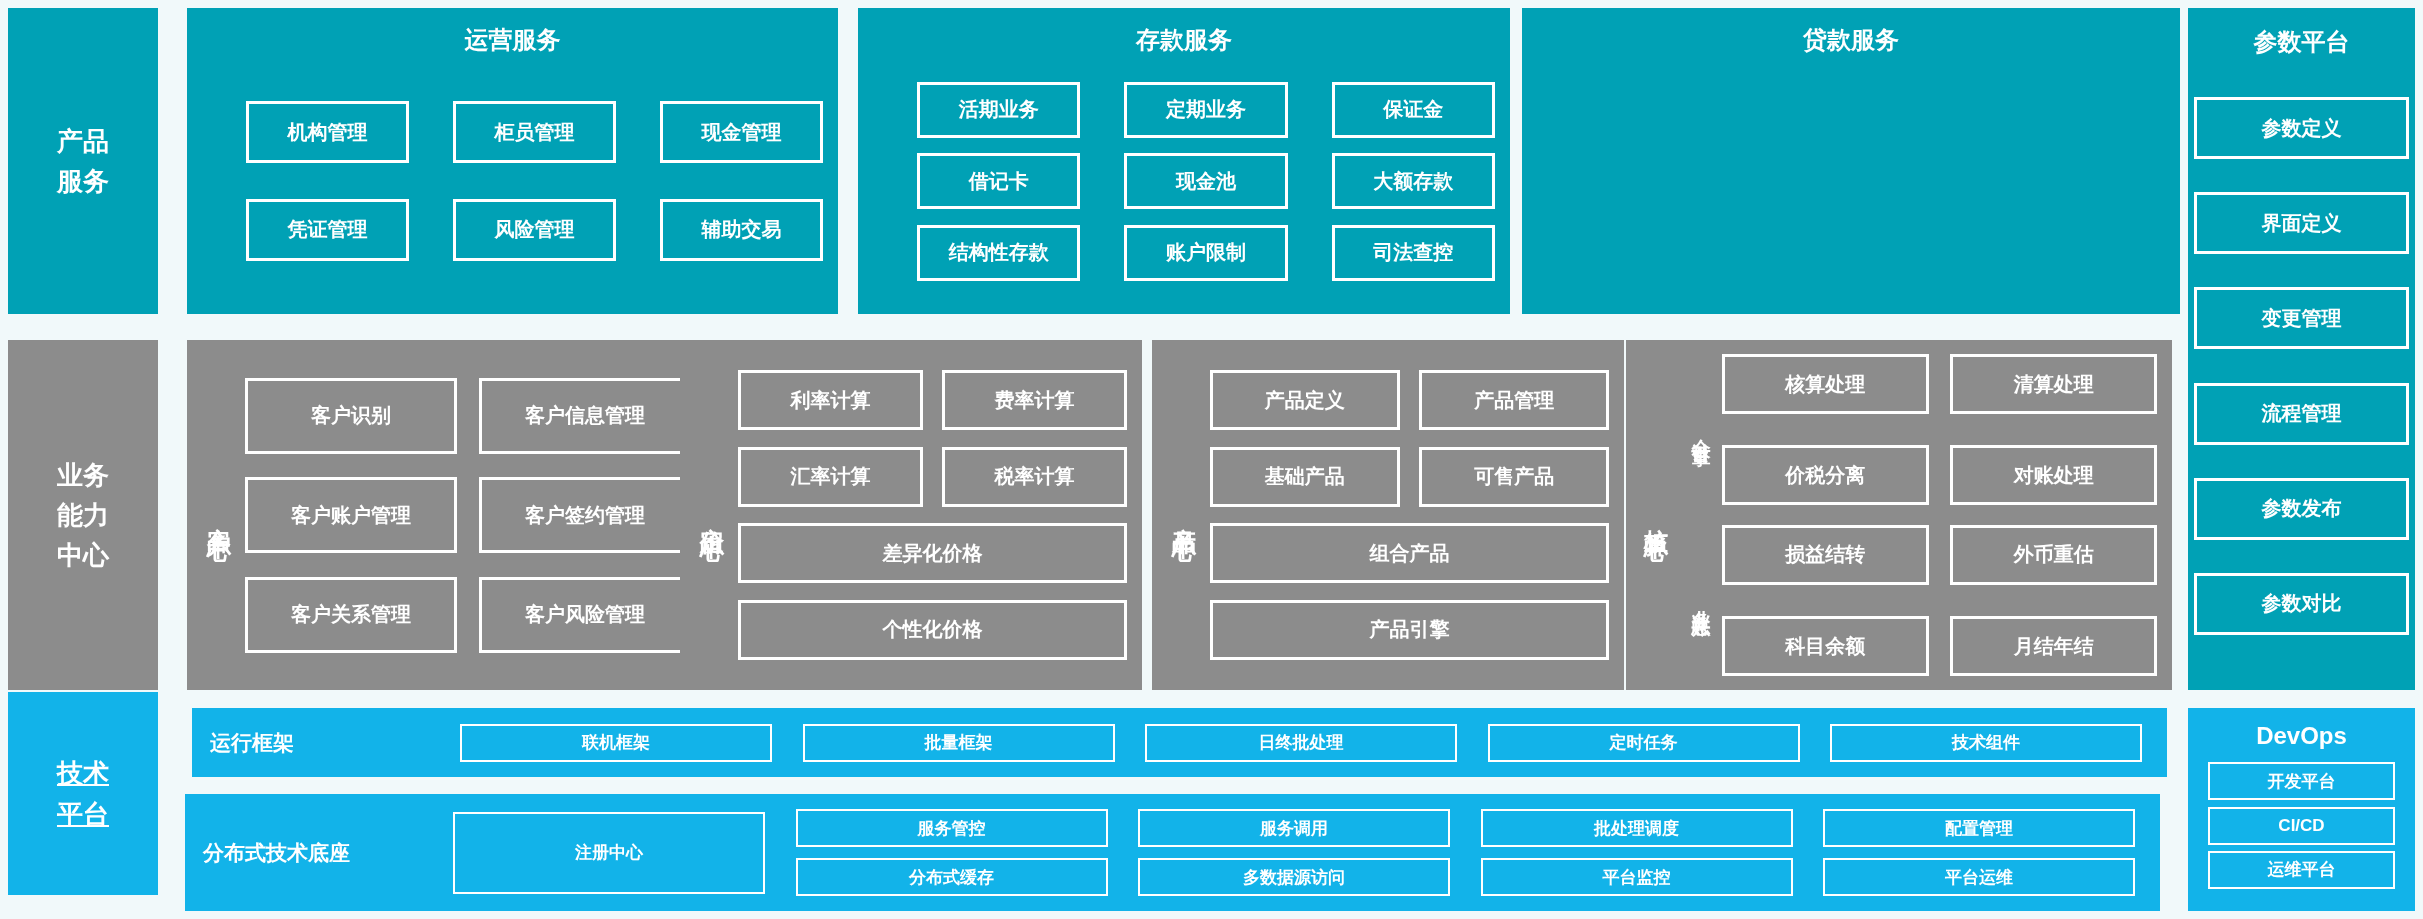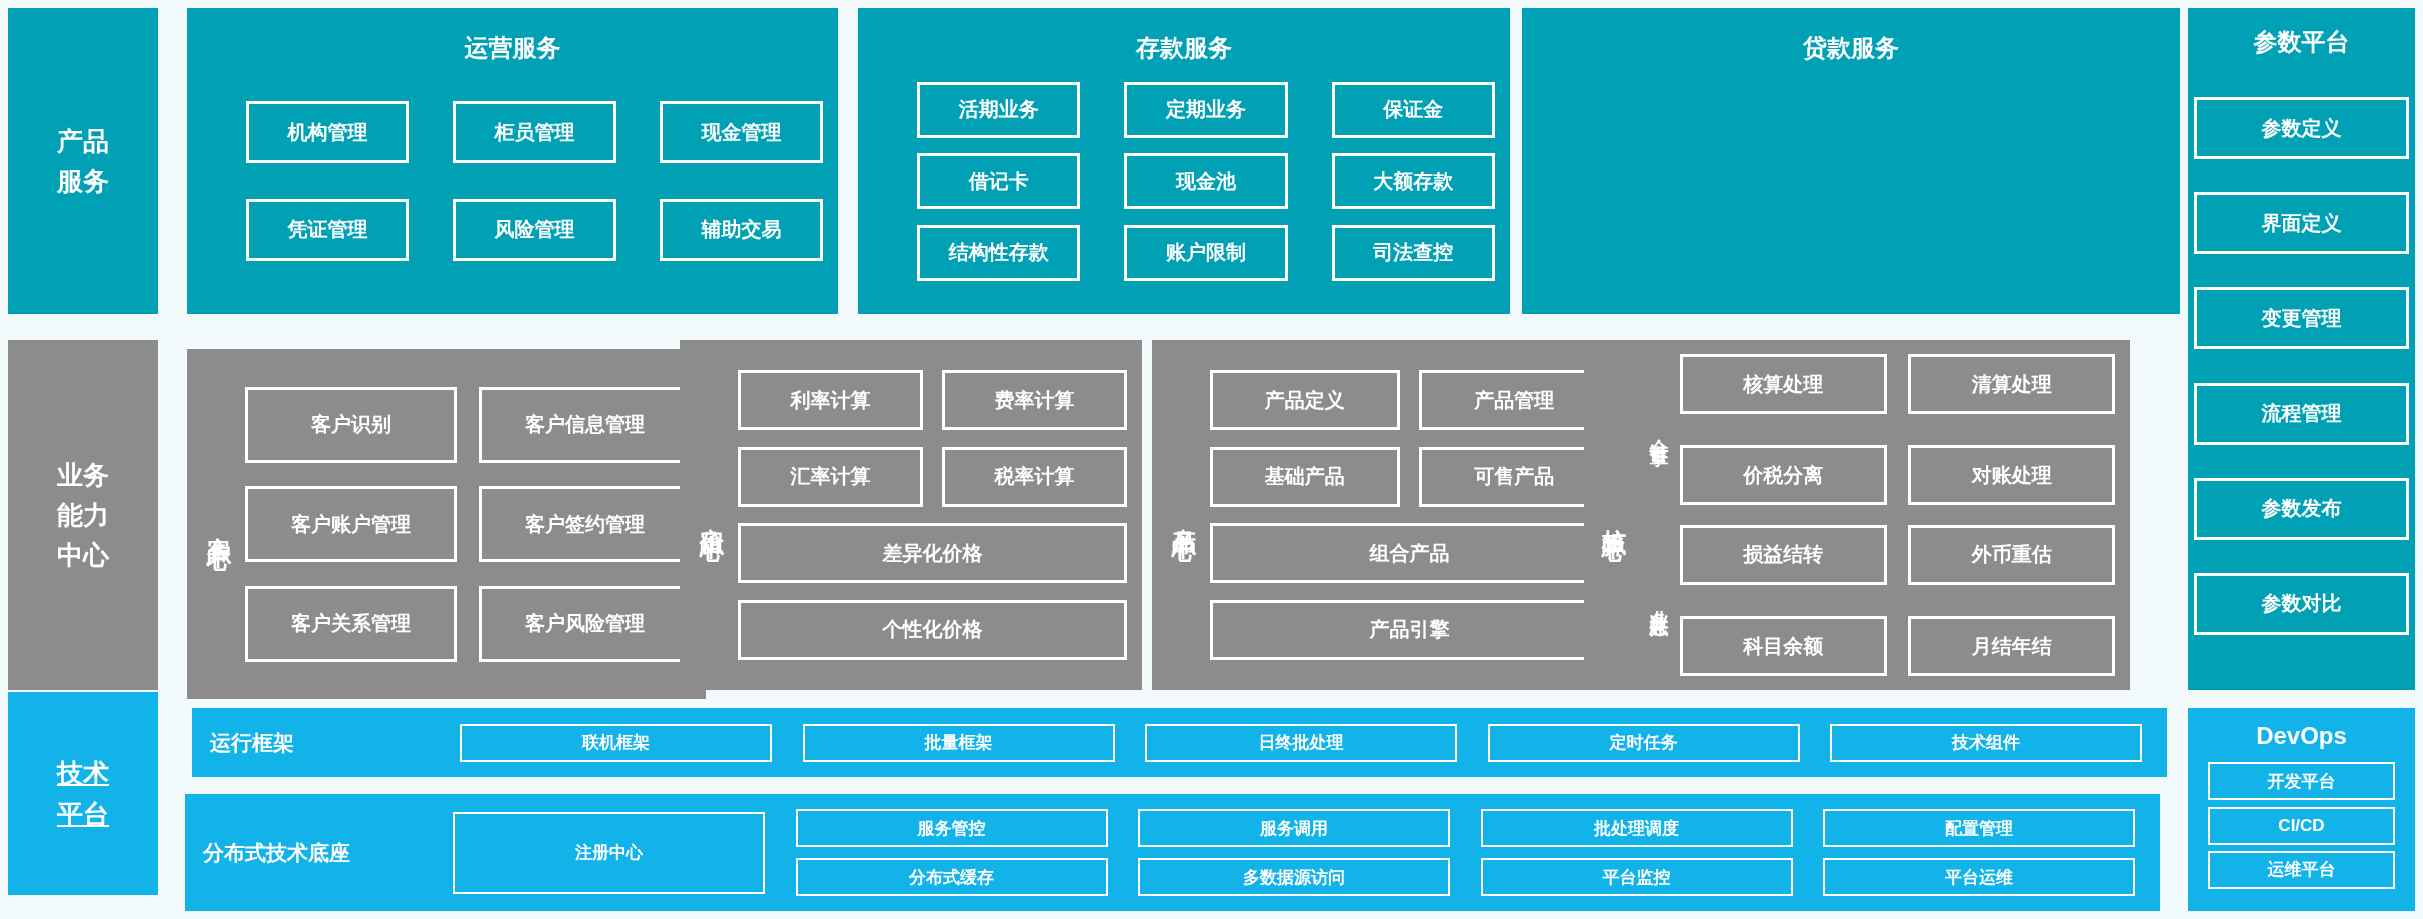--- a/index.html
+++ b/index.html
@@ -18,21 +18,21 @@
   .blue{background:var(--blue);}
   .gray{background:var(--gray);}
 
   
   .side-label{display:flex; align-items:center; justify-content:center;
     font-size:26px; line-height:1.55; text-align:center;}
   .side-label .wrap2{width:2.15em;}
 
   
   .sec{display:flex; flex-direction:column;}
-  .sec-title{flex:0 0 auto; padding-top:24px; height:58px; text-align:center; font-size:24px;}
+  .sec-title{flex:0 0 auto; padding-top:16px; height:58px; text-align:center; font-size:24px;}
   .sec-rows{flex:1; display:flex; flex-direction:column; justify-content:space-evenly; padding:0 15px 18px;}
   .row{display:flex; justify-content:space-between;}
   .wbox{border:3px solid var(--box_border); display:flex; align-items:center; justify-content:center;
     font-size:20px; text-align:center;}
   .sec .wbox{width:28%; height:62px;margin-left:44px;}
   .sec.dep .wbox{height:56px;}
 
   
   .param{display:flex; flex-direction:column;}
   .param .sec-title{height:52px; padding-top:18px;}
@@ -131,21 +131,21 @@
     <div class="param-items">
       <div class="wbox">参数定义</div>
       <div class="wbox">界面定义</div>
       <div class="wbox">变更管理</div>
       <div class="wbox">流程管理</div>
       <div class="wbox">参数发布</div>
       <div class="wbox">参数对比</div>
     </div>
   </div>
 
-  <div class="blk gray center cust" style="left:187px;top:349px;width:519px;height:350px;">
+  <div class="blk gray center cust" style="left:187px;top:340px;width:519px;height:350px;">
     <div class="vtext main-vlabel">客户中心</div>
     <div class="center-grid">
       <div class="row">
         <div class="wbox">客户识别</div>
         <div class="wbox">客户信息管理</div>
       </div>
       <div class="row">
         <div class="wbox">客户账户管理</div>
         <div class="wbox">客户签约管理</div>
       </div>
@@ -181,21 +181,21 @@
       </div>
       <div class="row">
         <div class="wbox">基础产品</div>
         <div class="wbox">可售产品</div>
       </div>
       <div class="wbox wide">组合产品</div>
       <div class="wbox wide">产品引擎</div>
     </div>
   </div>
 
-  <div class="blk gray center" style="left:1584px;top:340px;width:546px;height:350px;">
+  <div class="blk gray center" style="left:1626px;top:340px;width:546px;height:350px;">
     <div class="vtext main-vlabel" style="flex:0 0 48px;">核算中心</div>
     <div class="acct-groups">
       <div class="acct-group">
         <div class="vtext sub-vlabel">会计引擎</div>
         <div class="center-grid">
           <div class="row">
             <div class="wbox">核算处理</div>
             <div class="wbox">清算处理</div>
           </div>
           <div class="row">

